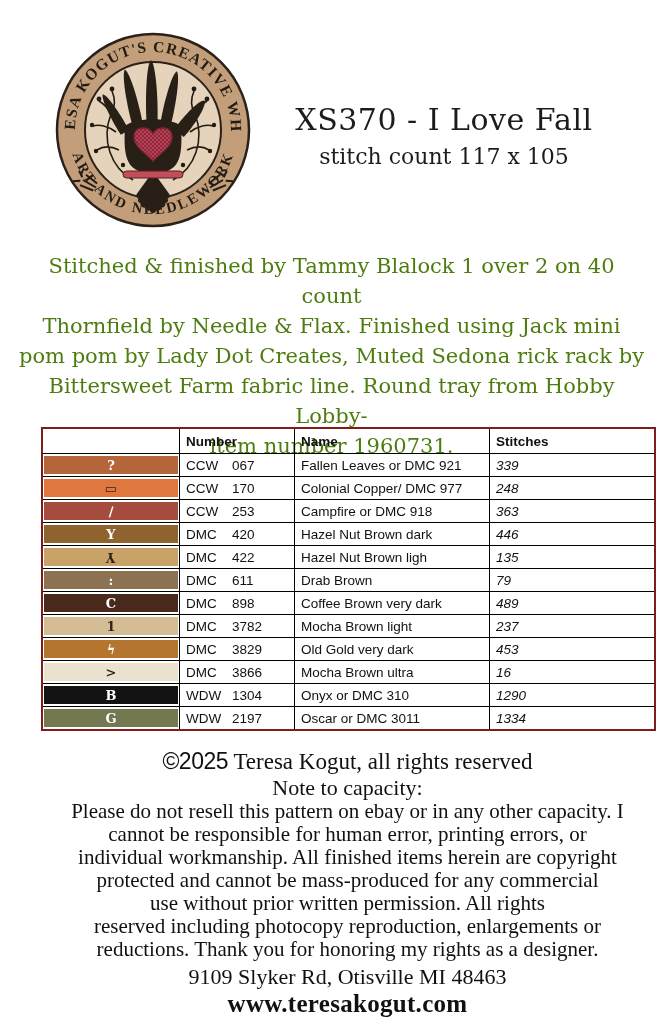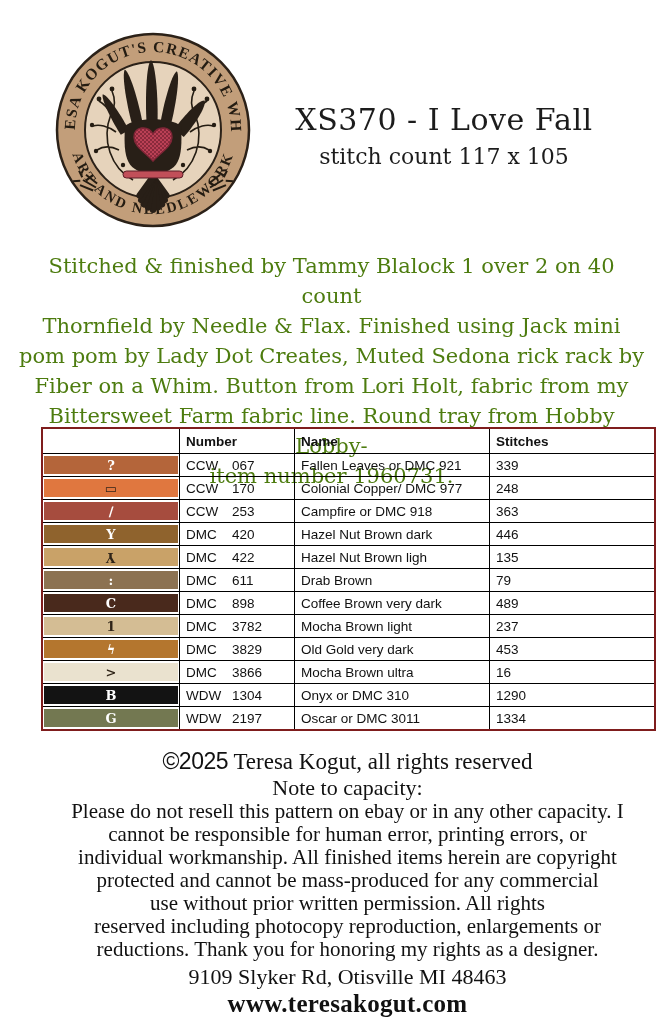--- a/index.html
+++ b/index.html
@@ -23,21 +23,21 @@
   .threads th{font-weight:bold;height:24px;}
   .threads th.col0{width:124px;}
   .threads th.col1{width:102px;}
   .threads th.col2{width:182px;}
   .threads th.col3{width:152px;}
   .swatch-cell{padding:0 !important;}
   .swatch{height:18px;margin:2px 1px;display:flex;align-items:center;justify-content:center;}
   .sym{font-family:"DejaVu Serif","DejaVu Sans",serif;font-size:13px;font-weight:bold;line-height:1;}
   .flip{display:inline-block;transform:rotate(180deg);}
   .num-cell .brand{display:inline-block;width:46px;}
-  .st-cell{text-align:right;}
+  .st-cell{text-align:right;font-style:italic;}
 
   .footer{position:absolute;left:0;top:747px;width:663px;text-align:center;
           font-family:"Liberation Serif",serif;color:#111;padding-left:16px;}
   .copyright{font-size:23px;line-height:28px;}
   .copyright .c-sans{font-family:"Liberation Sans",sans-serif;letter-spacing:-.5px;}
   .note-heading{font-size:22px;line-height:24px;}
   .note{font-size:21px;line-height:23px;}
   .address{font-size:22px;line-height:26px;margin-top:3px;}
   .website{font-size:25px;line-height:28px;font-weight:bold;letter-spacing:.3px;}
 </style>
@@ -118,21 +118,20 @@
 
 <div class="titleblock">
   <div class="title">XS370 - I Love Fall</div>
   <div class="subtitle">stitch count 117 x 105</div>
 </div>
 
 <div class="desc" id="desc">
     <div>Stitched &amp; finished by Tammy Blalock 1 over 2 on 40 count</div>
     <div>Thornfield by Needle &amp; Flax. Finished using Jack mini</div>
     <div>pom pom by Lady Dot Creates, Muted Sedona rick rack by</div>
-    <div>Fiber on a Whim. Button from Lori Holt, fabric from my</div>
     <div>Bittersweet Farm fabric line. Round tray from Hobby Lobby-</div>
     <div>item number 1960731.</div>
   </div>
 
 <table class="threads">
   <thead>
       <tr id="thead-row">
         <th class="col0"></th>
         <th class="col1">Number</th>
         <th class="col2">Name</th>

